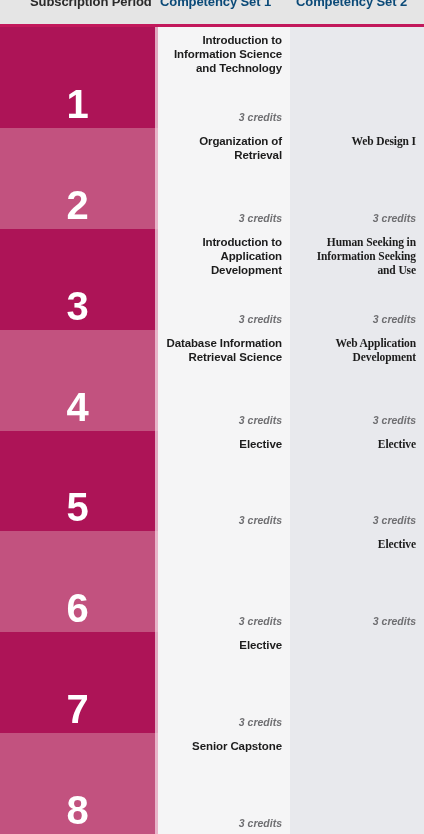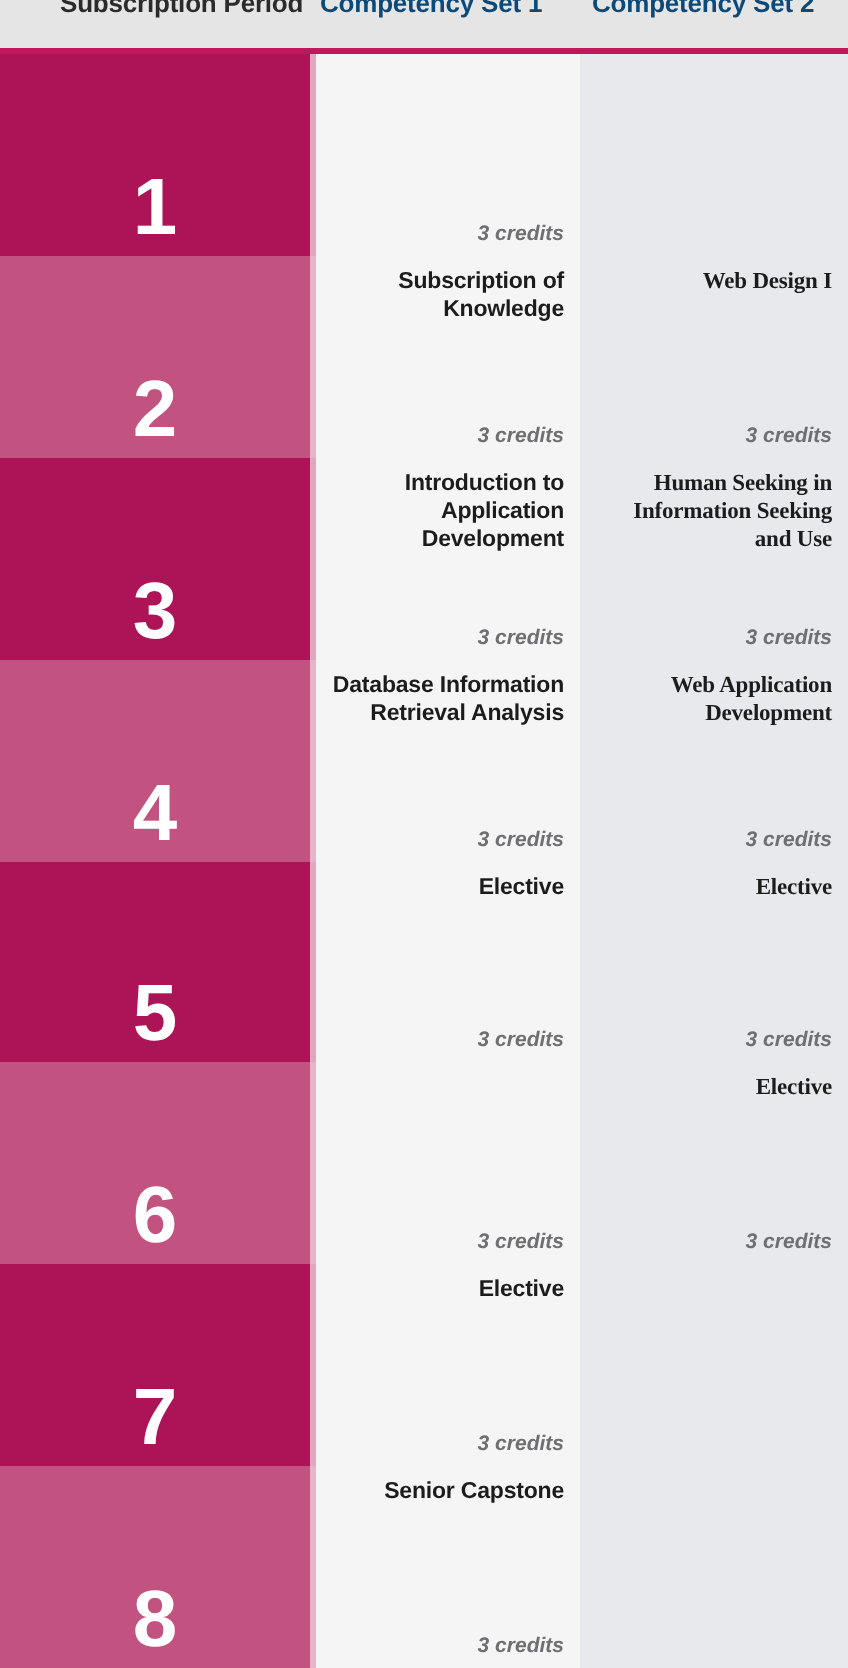--- a/index.html
+++ b/index.html
@@ -152,31 +152,32 @@
   <div class="header-underline"></div>
 
   <div class="grid-body">
 
   <div class="term-row shade-dark-row">
         <div class="term-num-cell shade-dark">
           <span class="term-number">1</span>
         </div>
         <div class="pink-divider"></div>
         <div class="course-cell col-a">
+          <div class="course-title">Introduction to Information Science and Technology</div>
           <div class="course-credits">3 credits</div>
         </div>
         <div class="course-cell col-b is-empty"></div>
       </div>
       <div class="term-row">
         <div class="term-num-cell shade-light">
           <span class="term-number">2</span>
         </div>
         <div class="pink-divider"></div>
         <div class="course-cell col-a">
-          <div class="course-title">Subscription of Knowledge</div>
+          <div class="course-title">Organization of Retrieval</div>
           <div class="course-credits">3 credits</div>
         </div>
         <div class="course-cell col-b">
           <div class="course-title">Web Design I</div>
           <div class="course-credits">3  credits</div>
         </div>
       </div>
       <div class="term-row shade-dark-row">
         <div class="term-num-cell shade-dark">
           <span class="term-number">3</span>
@@ -190,21 +191,21 @@
           <div class="course-title">Human Seeking in Information Seeking and Use</div>
           <div class="course-credits">3 credits</div>
         </div>
       </div>
       <div class="term-row">
         <div class="term-num-cell shade-light">
           <span class="term-number">4</span>
         </div>
         <div class="pink-divider"></div>
         <div class="course-cell col-a">
-          <div class="course-title">Database Information Retrieval Analysis</div>
+          <div class="course-title">Database Information Retrieval Science</div>
           <div class="course-credits">3 credits</div>
         </div>
         <div class="course-cell col-b">
           <div class="course-title">Web Application Development</div>
           <div class="course-credits">3 credits</div>
         </div>
       </div>
       <div class="term-row shade-dark-row">
         <div class="term-num-cell shade-dark">
           <span class="term-number">5</span>

